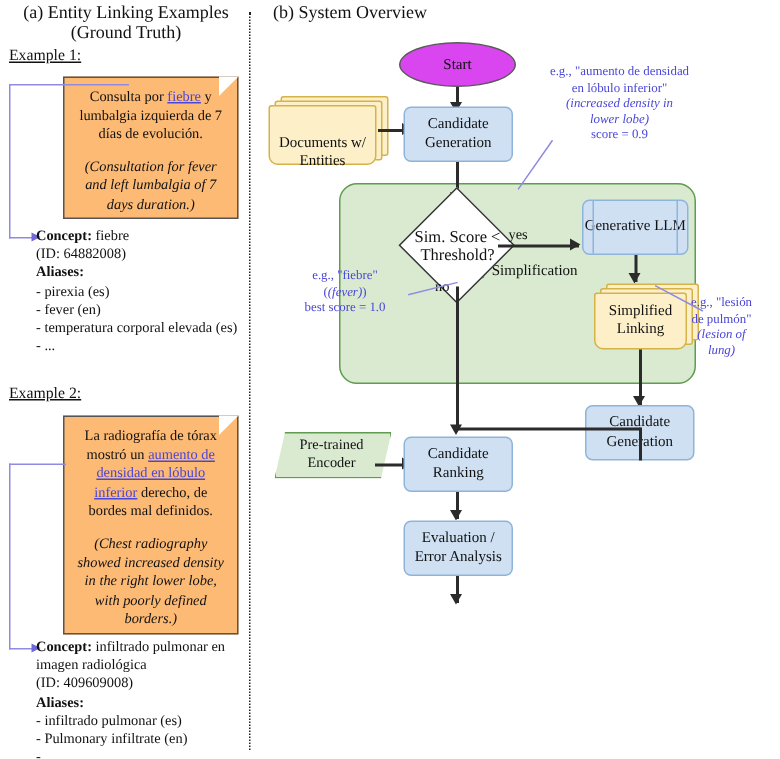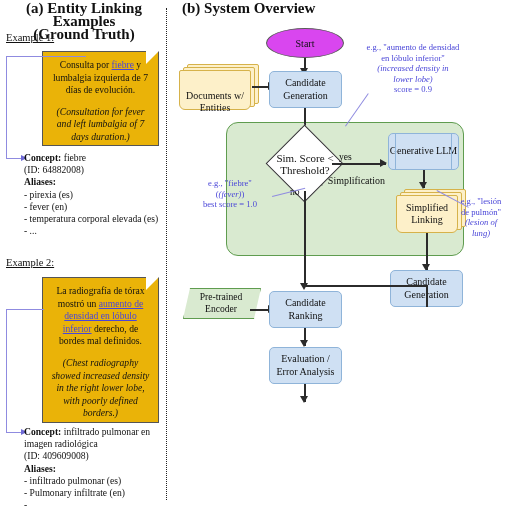--- a/index.html
+++ b/index.html
@@ -4,33 +4,33 @@
 <style>
   html,body{margin:0;padding:0;background:#ffffff;}
   body{width:520px;height:506px;position:relative;overflow:hidden;
        font-family:"Liberation Serif","DejaVu Serif",serif;color:#111;}
   .fig{position:absolute;left:0;top:0;width:520px;height:506px;}
 
   
   .abs{position:absolute;}
 
   
-  .cap{font-weight:bold;font-size:15px;text-align:center;line-height:13px;}
+  .cap{font-weight:normal;font-size:12px;text-align:center;line-height:13px;}
   #cap-a{left:8px;top:2px;width:152px;}
   #cap-b{left:182px;top:2px;width:200px;text-align:left;}
 
   
   #divider{left:166px;top:8px;width:0;height:492px;
            border-left:1.6px dotted #222;}
 
   
   .ex-label{font-size:10.5px;text-decoration:underline;}
 
   
-  .doccard{box-sizing:border-box;border:1.4px solid #555;background:#eab308;
+  .doccard{box-sizing:border-box;border:1.4px solid #555;background:#fdba74;
            position:absolute;font-family:Liberation Serif, serif;}
   .doccard .foldcut{position:absolute;right:-1px;top:-1px;width:0;height:0;
                  border-left:13px solid #fff;border-bottom:13px solid transparent;}
   .doctext{font-size:9.6px;line-height:12.6px;text-align:center;padding:7px 7px 0 7px;}
   .doctext .link{color:#4a46d8;text-decoration:underline;}
   .doctext .tr{font-style:italic;}
 
   
   .concept{font-size:9.6px;line-height:12.2px;}
   .concept b{font-weight:bold;}

